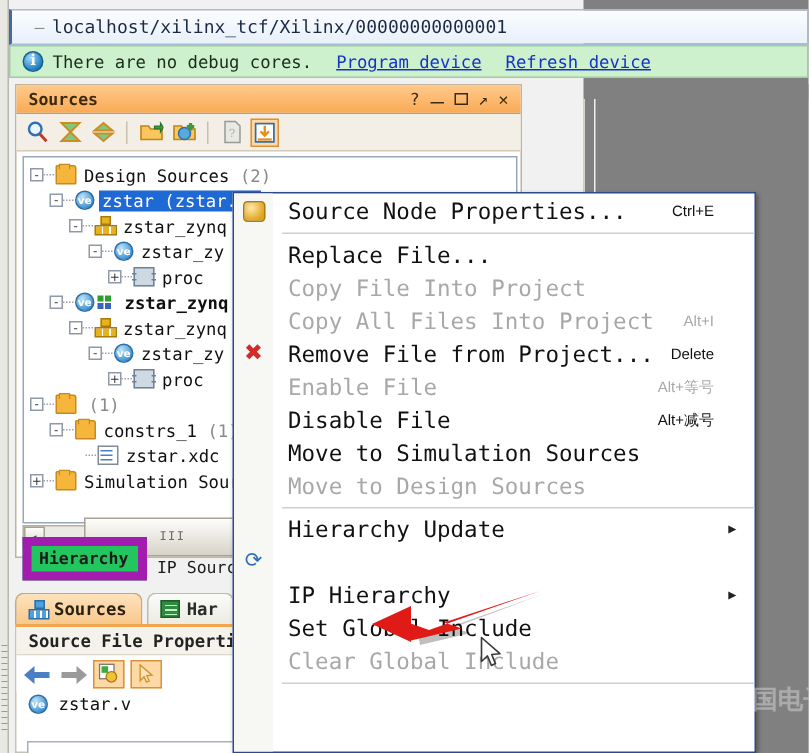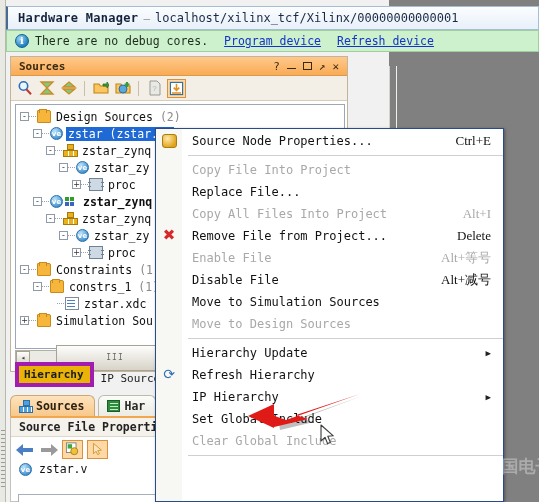--- a/index.html
+++ b/index.html
@@ -121,21 +121,21 @@
      border:1px solid #a7a294; font-size:7px; color:#444; display:flex;align-items:center;justify-content:center;}
   .sb-thumb{ height:26px; background:linear-gradient(to bottom,#fdfdfb,#d7d3c8);
      border:1px solid #a7a294; margin-left:26px; width:118px; display:flex;align-items:center;justify-content:center;
      color:#6a6a62; font-size:8px; letter-spacing:1px;}
 
   
   #inner-tabs{
     position:absolute; left:4px; top:311px; height:19px; display:flex; align-items:flex-end; gap:2px;
   }
   .itab{ font-size:11px; padding:2px 6px 2px 5px; color:#1b1b1b; white-space:nowrap;}
-  .itab.act{ font-weight:bold; border:4px solid #a21caf; background:#eab308;}
+  .itab.act{ font-weight:bold; border:6px solid #a21caf; background:#22c55e;}
 
   
   #outer-tabs{
     position:absolute; left:10px; top:394px; width:338px; height:22px;
     display:flex; align-items:flex-end;
   }
   .otab{
     height:21px; display:flex; align-items:center; gap:4px; padding:0 10px 0 8px;
     font-size:11.5px; font-weight:bold; color:#2a2013; white-space:nowrap;
     border:1px solid #c9a874; border-bottom:none; border-radius:6px 6px 0 0;
@@ -183,24 +183,24 @@
   
   #ctx-menu{
     position:absolute; left:155px; top:128px; width:349px; height:374px;
     background:#ffffff; border:1px solid #2a4a8a; border-top:1px solid #2a4a8a;
     box-shadow:1px 1px 3px rgba(0,0,0,.35);
     z-index:40;
   }
   #ctx-gutter{ position:absolute; left:0; top:0; width:26px; height:100%; background:#f7f7f4;}
   .mi{ position:relative; height:22px; display:flex; align-items:center; z-index:2;}
   .mi .mic{ width:26px; height:22px; display:flex; align-items:center; justify-content:center; flex:none;}
-  .mi .mlab{ font-size:12px; color:#111; padding-left:10px; white-space:nowrap;}
+  .mi .mlab{ font-size:15px; color:#111; padding-left:10px; white-space:nowrap;}
   .mi.dis .mlab{ color:#a8a8a8;}
-  .mi .msc{ margin-left:auto; padding-right:12px; font-size:13px; color:#111;
-            font-family:Liberation Serif, serif;}
+  .mi .msc{ margin-left:auto; padding-right:27px; font-size:10px; color:#111;
+            font-family:Liberation Sans, sans-serif;}
   .mi.dis .msc{ color:#a8a8a8;}
   .mi .sub{ margin-left:auto; padding-right:12px; font-size:9px; color:#222;}
   .mi.hl{ background:linear-gradient(to bottom,#ffe6c2,#fbd79f); border-top:1px solid #e8b978; border-bottom:1px solid #e8b978;}
   .msep{ height:1px; margin:3px 0 3px 32px; background:#cfcfcf; position:relative; z-index:2;}
 
   .mico{ width:15px; height:14px; position:relative;}
   .mico.props{ border-radius:3px; background:radial-gradient(circle at 35% 30%,#ffe9a8,#e0a31b 75%); border:1px solid #a87c10;}
   .mico.open{ background:#f6b63c; border:1px solid #c08616; border-radius:1px;}
   .mico.open:after{content:""; position:absolute; right:-1px; top:1px; width:0;height:0;
       border-top:4px solid transparent;border-bottom:4px solid transparent;border-left:6px solid #3c9a3c;}
@@ -233,21 +233,20 @@
 </div>
 <div id="gray-top"></div>
 
 <div id="app-column">
   <div id="left-gutter">
     <div class="gutter-dots"></div>
   </div>
 </div>
 
 <div id="hw-title">
-  <span class="t-bold">Hardware Manager</span>
   <span class="t-dash">–</span>
   <span class="t-path">localhost/xilinx_tcf/Xilinx/00000000000001</span>
 </div>
 
 <div id="info-bar">
   <span class="info-ico">i</span>
   <span class="msg">There are no debug cores.</span>
   <span class="lnk">Program device</span>
   <span class="lnk">Refresh device</span>
 </div>
@@ -375,21 +374,20 @@
         <div class="node" style="padding-left: 52px;">
           <span class="tg">+</span>
           <span class="dots"></span>
           <span class="ico ip"></span>
           <span class="lbl">proc</span>
         </div>
         <div class="node" style="padding-left: 0px;">
           <span class="tg">-</span>
           <span class="dots"></span>
           <span class="ico folder"></span>
-          <span class="lbl">Constraints</span>
           <span class="cnt">(1)</span>
         </div>
         <div class="node" style="padding-left: 13px;">
           <span class="tg">-</span>
           <span class="dots"></span>
           <span class="ico folder"></span>
           <span class="lbl">constrs_1</span>
           <span class="cnt">(1)</span>
         </div>
         <div class="node" style="padding-left: 26px;">
@@ -464,27 +462,27 @@
   <div id="ctx-gutter"></div>
   <div id="ctx-items" style="position:relative;z-index:2;padding-top:1px;">
       <div class="mi">
         <span class="mic">
           <span class="mico props"></span>
         </span>
         <span class="mlab">Source Node Properties...</span>
         <span class="msc">Ctrl+E</span>
       </div>
       <div class="msep"></div>
+      <div class="mi">
+        <span class="mic"></span>
+        <span class="mlab">Replace File...</span>
+      </div>
       <div class="mi dis">
         <span class="mic"></span>
         <span class="mlab">Copy File Into Project</span>
-      </div>
-      <div class="mi">
-        <span class="mic"></span>
-        <span class="mlab">Replace File...</span>
       </div>
       <div class="mi dis">
         <span class="mic"></span>
         <span class="mlab">Copy All Files Into Project</span>
         <span class="msc">Alt+I</span>
       </div>
       <div class="mi">
         <span class="mic">
           <span class="mico xmark">✖</span>
         </span>
@@ -512,21 +510,20 @@
       <div class="msep"></div>
       <div class="mi">
         <span class="mic"></span>
         <span class="mlab">Hierarchy Update</span>
         <span class="sub">▶</span>
       </div>
       <div class="mi">
         <span class="mic">
           <span class="mico refresh">⟳</span>
         </span>
-        <span class="mlab">Refresh Hierarchy</span>
       </div>
       <div class="mi">
         <span class="mic"></span>
         <span class="mlab">IP Hierarchy</span>
         <span class="sub">▶</span>
       </div>
       <div class="mi">
         <span class="mic"></span>
         <span class="mlab">Set Global Include</span>
       </div>

